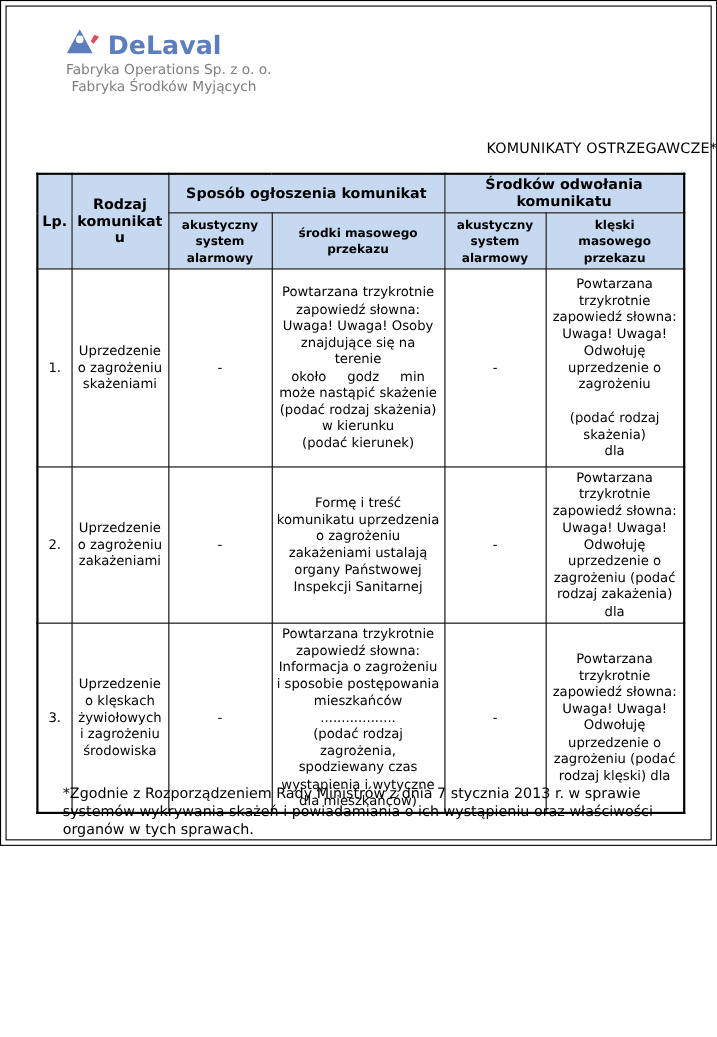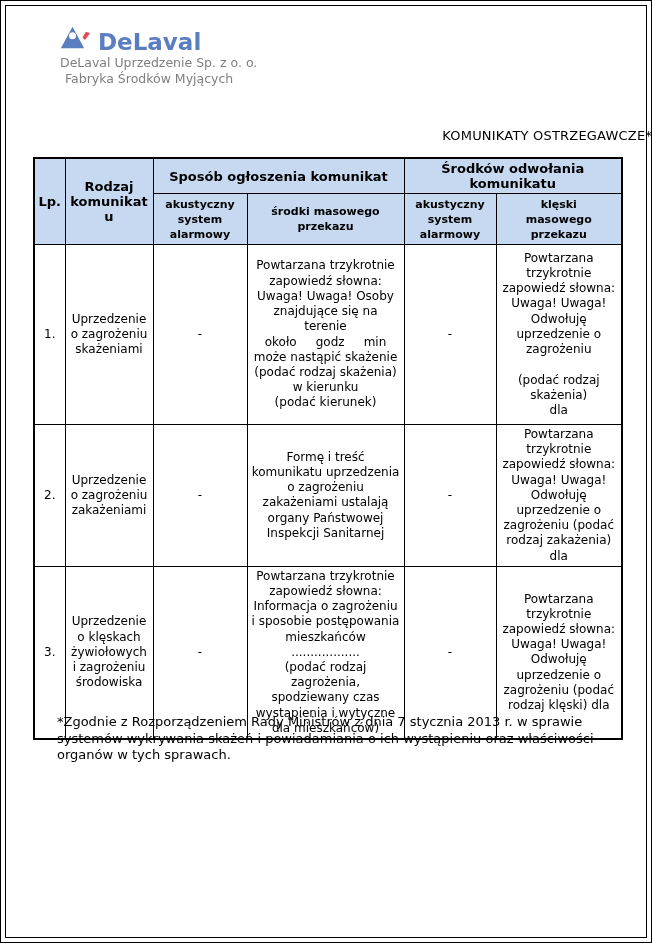--- a/index.html
+++ b/index.html
@@ -1,18 +1,18 @@
 <!DOCTYPE html>
 <html lang="pl" style="--brand-blue: #5b7ec1; --logo-red: #e24a5a; --subtitle-gray: #7f7f7f; --header-bg: #c6d9f1;"><head>
 <meta charset="utf-8">
 <style>
   html,body{margin:0;padding:0;background:#fff;}
   .page{
     position:relative;
-    width:652px;height:943px;
+    width:652px;height:769px;
     background:#fff;
     font-family:"DejaVu Sans","Liberation Sans",sans-serif;
     color:#000;
     box-sizing:border-box;
     overflow:hidden;
   }
   
   .frame-outer{position:absolute;inset:0;border:1px solid #000;pointer-events:none;}
   .frame-inner{position:absolute;inset:5px;border:1px solid #000;pointer-events:none;}
 
@@ -76,21 +76,21 @@
     <div class="logo-row">
       <span class="logo-icon">
         <svg width="30" height="25" viewBox="0 0 36 30" aria-hidden="true">
           <polygon points="15,2 29,28 1,28" fill="var(--brand-blue,#5b7ec1)"></polygon>
           <circle cx="15" cy="13" r="4.2" fill="#ffffff"></circle>
           <path d="M31,8 L36,10 L30,18 L27,15 Z" fill="var(--logo-red,#e24a5a)"></path>
         </svg>
       </span>
       <span class="brand">DeLaval</span>
     </div>
-    <div class="sub">DeLaval Uprzedzenie Sp. z o. o.</div>
+    <div class="sub">Fabryka Operations Sp. z o. o.</div>
     <div class="sub indent">Fabryka Środków Myjących</div>
   </header>
 
   <div class="title">KOMUNIKATY OSTRZEGAWCZE*</div>
 
   <table class="warnings">
     <colgroup>
       <col style="width:31px">
       <col style="width:88px">
       <col style="width:94px">

